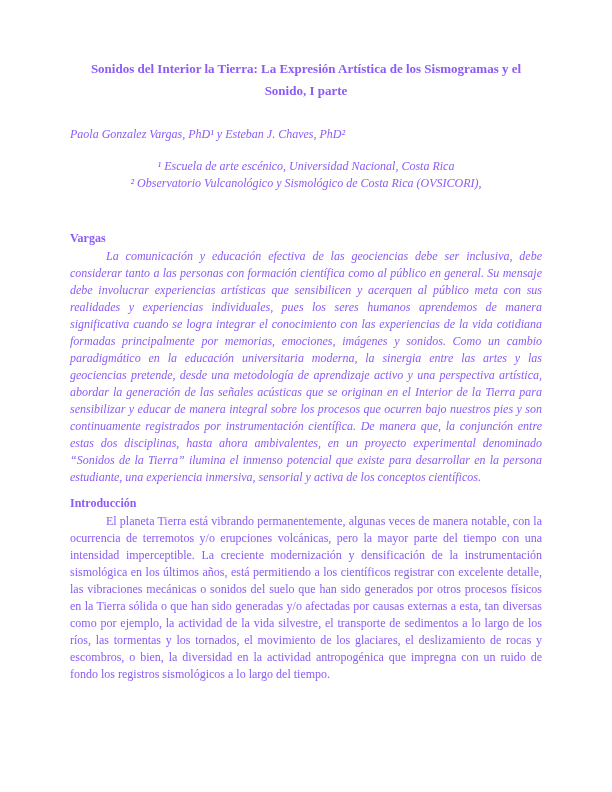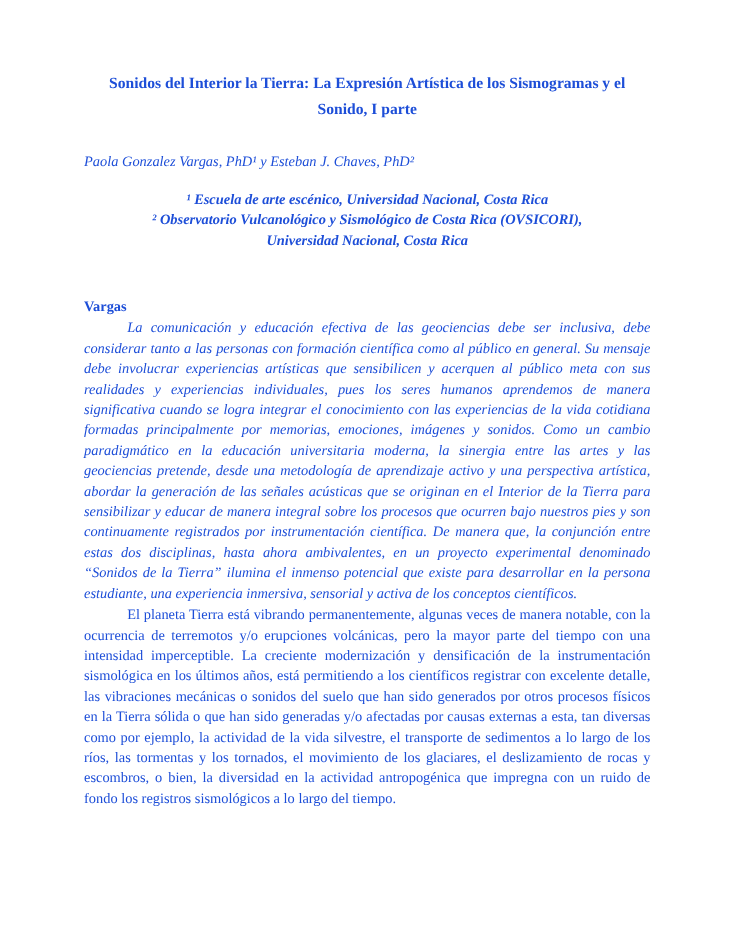--- a/index.html
+++ b/index.html
@@ -13,41 +13,40 @@
     overflow: hidden;
   }
   .page {
     box-sizing: border-box;
     width: 612px;
     height: 792px;
     padding: 58px 70px 40px 70px;
     background: #ffffff;
     font-family: "Liberation Serif", serif;
     font-size: 12px;
-    color: #1d4ed8;
+    color: #8b5cf6;
     line-height: 17px;
     overflow: hidden;
   }
   .title {
     font-size: 13px;
     font-weight: bold;
     text-align: center;
     line-height: 22px;
     margin: 0;
   }
   .authors {
     margin: 24px 0 0 0;
     text-align: left;
     font-style: italic;
   }
   .affiliations {
     margin: 15px 0 0 0;
     text-align: center;
     font-style: italic;
-    font-weight: bold;
   }
   .affiliations p {
     margin: 0;
     line-height: 17px;
   }
   .section-heading {
     font-size: 12px;
     font-weight: bold;
     margin: 38px 0 0 0;
     line-height: 17px;
@@ -73,24 +72,24 @@
 
 <div class="page">
 
   <h1 class="title">Sonidos del Interior la Tierra: La Expresión Artística de los Sismogramas y el Sonido, I parte</h1>
 
   <p class="authors">Paola Gonzalez Vargas, PhD¹ y Esteban J. Chaves, PhD²</p>
 
   <div class="affiliations">
     <p>¹ Escuela de arte escénico, Universidad Nacional, Costa Rica</p>
     <p>² Observatorio Vulcanológico y Sismológico de Costa Rica (OVSICORI),</p>
-    <p>Universidad Nacional, Costa Rica</p>
   </div>
 
   <h2 class="section-heading">Vargas</h2>
 
   <p class="body-paragraph abstract">La comunicación y educación efectiva de las geociencias debe ser inclusiva, debe considerar tanto a las personas con formación científica como al público en general. Su mensaje debe involucrar experiencias artísticas que sensibilicen y acerquen al público meta con sus realidades y experiencias individuales, pues los seres humanos aprendemos de manera significativa cuando se logra integrar el conocimiento con las experiencias de la vida cotidiana formadas principalmente por memorias, emociones, imágenes y sonidos. Como un cambio paradigmático en la educación universitaria moderna, la sinergia entre las artes y las geociencias pretende, desde una metodología de aprendizaje activo y una perspectiva artística, abordar la generación de las señales acústicas que se originan en el Interior de la Tierra para sensibilizar y educar de manera integral sobre los procesos que ocurren bajo nuestros pies y son continuamente registrados por instrumentación científica. De manera que, la conjunción entre estas dos disciplinas, hasta ahora ambivalentes, en un proyecto experimental denominado “Sonidos de la Tierra” ilumina el inmenso potencial que existe para desarrollar en la persona estudiante, una experiencia inmersiva, sensorial y activa de los conceptos científicos.</p>
 
+  <h2 class="section-heading tight">Introducción</h2>
 
   <p class="body-paragraph">El planeta Tierra está vibrando permanentemente, algunas veces de manera notable, con la ocurrencia de terremotos y/o erupciones volcánicas, pero la mayor parte del tiempo con una intensidad imperceptible. La creciente modernización y densificación de la instrumentación sismológica en los últimos años, está permitiendo a los científicos registrar con excelente detalle, las vibraciones mecánicas o sonidos del suelo que han sido generados por otros procesos físicos en la Tierra sólida o que han sido generadas y/o afectadas por causas externas a esta, tan diversas como por ejemplo, la actividad de la vida silvestre, el transporte de sedimentos a lo largo de los ríos, las tormentas y los tornados, el movimiento de los glaciares, el deslizamiento de rocas y escombros, o bien, la diversidad en la actividad antropogénica que impregna con un ruido de fondo los registros sismológicos a lo largo del tiempo.</p>
 
 
 </div>
 
 </body></html>

